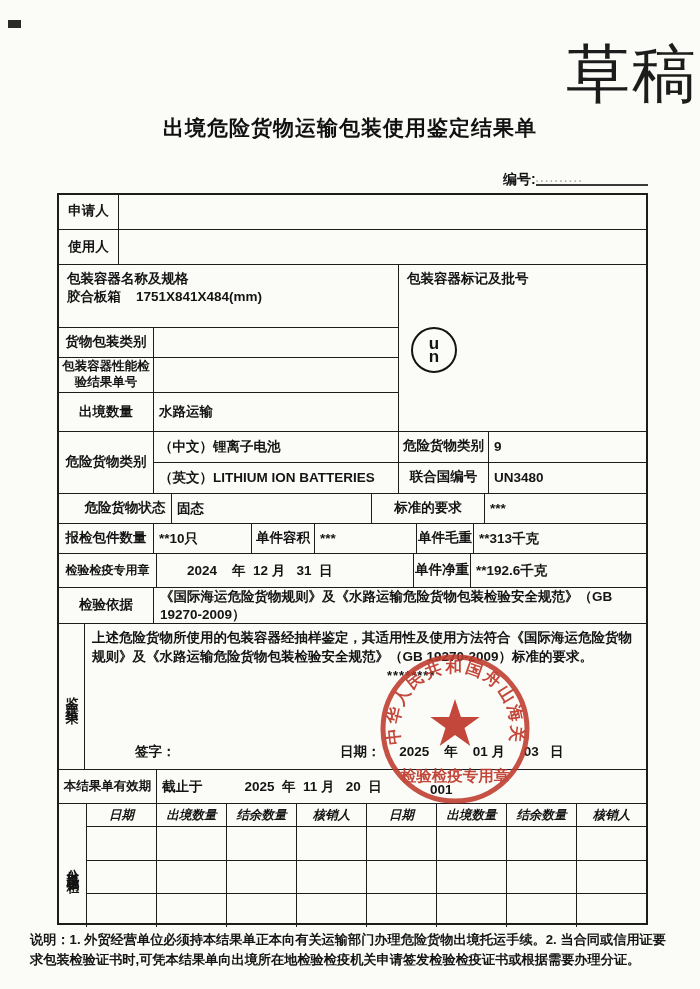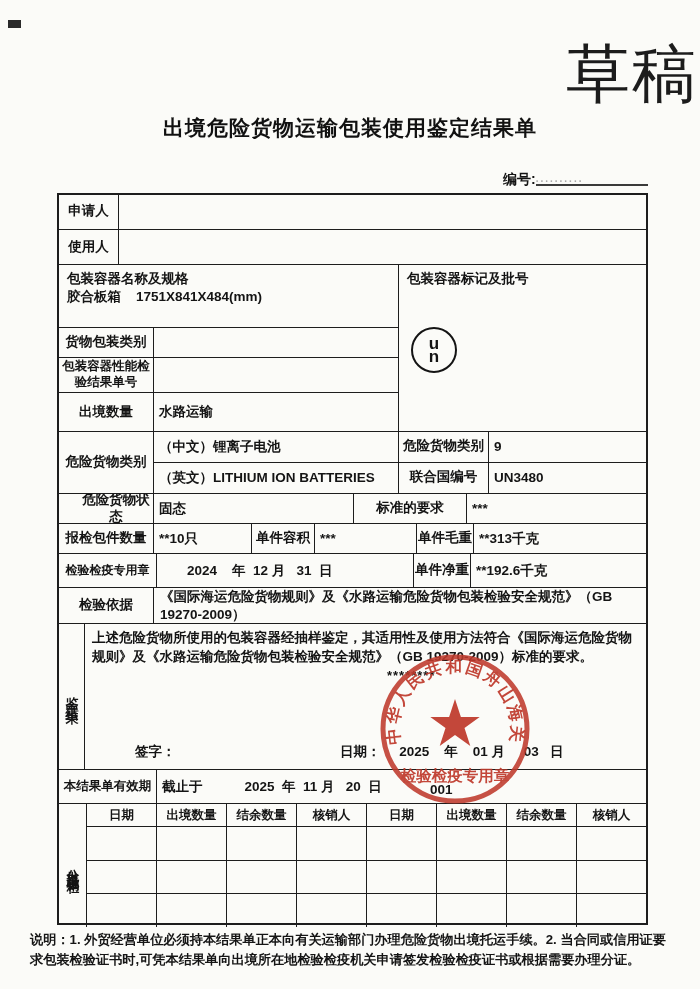--- a/index.html
+++ b/index.html
@@ -33,21 +33,21 @@
   .vlabel { writing-mode:vertical-rl; text-orientation:upright; justify-content:center; align-items:center; display:flex; font-weight:bold; font-size:13px; letter-spacing:5px; text-align:center; }
 
   .concl-content { position:relative; display:block; padding:5px 7px; font-weight:bold; font-size:13.5px; line-height:1.4; }
   .concl-stars { margin-left:295px; font-weight:bold; font-size:13px; letter-spacing:1px; }
   .sign-line { position:absolute; left:0; bottom:7px; width:100%; font-weight:bold; font-size:13.5px; white-space:pre; }
   .sign-label { position:absolute; left:50px; bottom:0; }
   .date-group { position:absolute; left:255px; bottom:0; white-space:pre; }
 
   .grid { display:flex; flex-direction:column; flex:1; }
   .ghead { display:flex; border-bottom:1.5px solid #1d1d1d; height:23px; }
-  .gh { flex:1; border-right:1.5px solid #1d1d1d; display:flex; align-items:center; justify-content:center; font-weight:bold; font-size:12.5px; }
+  .gh { flex:1; border-right:1.5px solid #1d1d1d; display:flex; align-items:center; justify-content:center; font-weight:bold; font-size:12.5px;font-style:italic; }
   .gh:last-child { border-right:none; }
   .grow { display:flex; border-bottom:1.5px solid #1d1d1d; flex:1; }
   .grow:last-child { border-bottom:none; }
   .gc { flex:1; border-right:1.5px solid #1d1d1d; }
   .gc:last-child { border-right:none; }
 
   .note { position:absolute; left:30px; top:915px; width:648px; font-size:13.2px; font-weight:bold; line-height:1.55; color:#151515; }
 
   .seal { position:absolute; left:374px; top:633px; width:162px; height:162px; opacity:0.93; pointer-events:none; }
   .code001 { position:absolute; left:430px; top:767px; font-size:13.5px; font-weight:bold; color:#141414; }
@@ -117,21 +117,21 @@
         </div>
         <div class="subrow" style="height:31px; border-bottom:none;">
           <div class="cell val" style="width:245px; height:100%;">（英文）LITHIUM ION BATTERIES</div>
           <div class="cell lbl" style="width:90px; height:100%;">联合国编号</div>
           <div class="cell val" style="flex:1; height:100%;">UN3480</div>
         </div>
       </div>
     </div>
 
     <div class="row" style="height:30px;">
-      <div class="cell lbl" style="width:95px;padding-left:20px;">危险货物状态</div>
+      <div class="cell lbl" style="width:113px;padding-left:20px;">危险货物状态</div>
       <div class="cell val" style="width:200px;">固态</div>
       <div class="cell lbl" style="width:113px;">标准的要求</div>
       <div class="cell val" style="flex:1;">***</div>
     </div>
 
     <div class="row" style="height:30px;">
       <div class="cell lbl" style="width:95px;">报检包件数量</div>
       <div class="cell val" style="width:98px;">**10只</div>
       <div class="cell lbl" style="width:63px;">单件容积</div>
       <div class="cell val" style="width:102px;">***</div>

